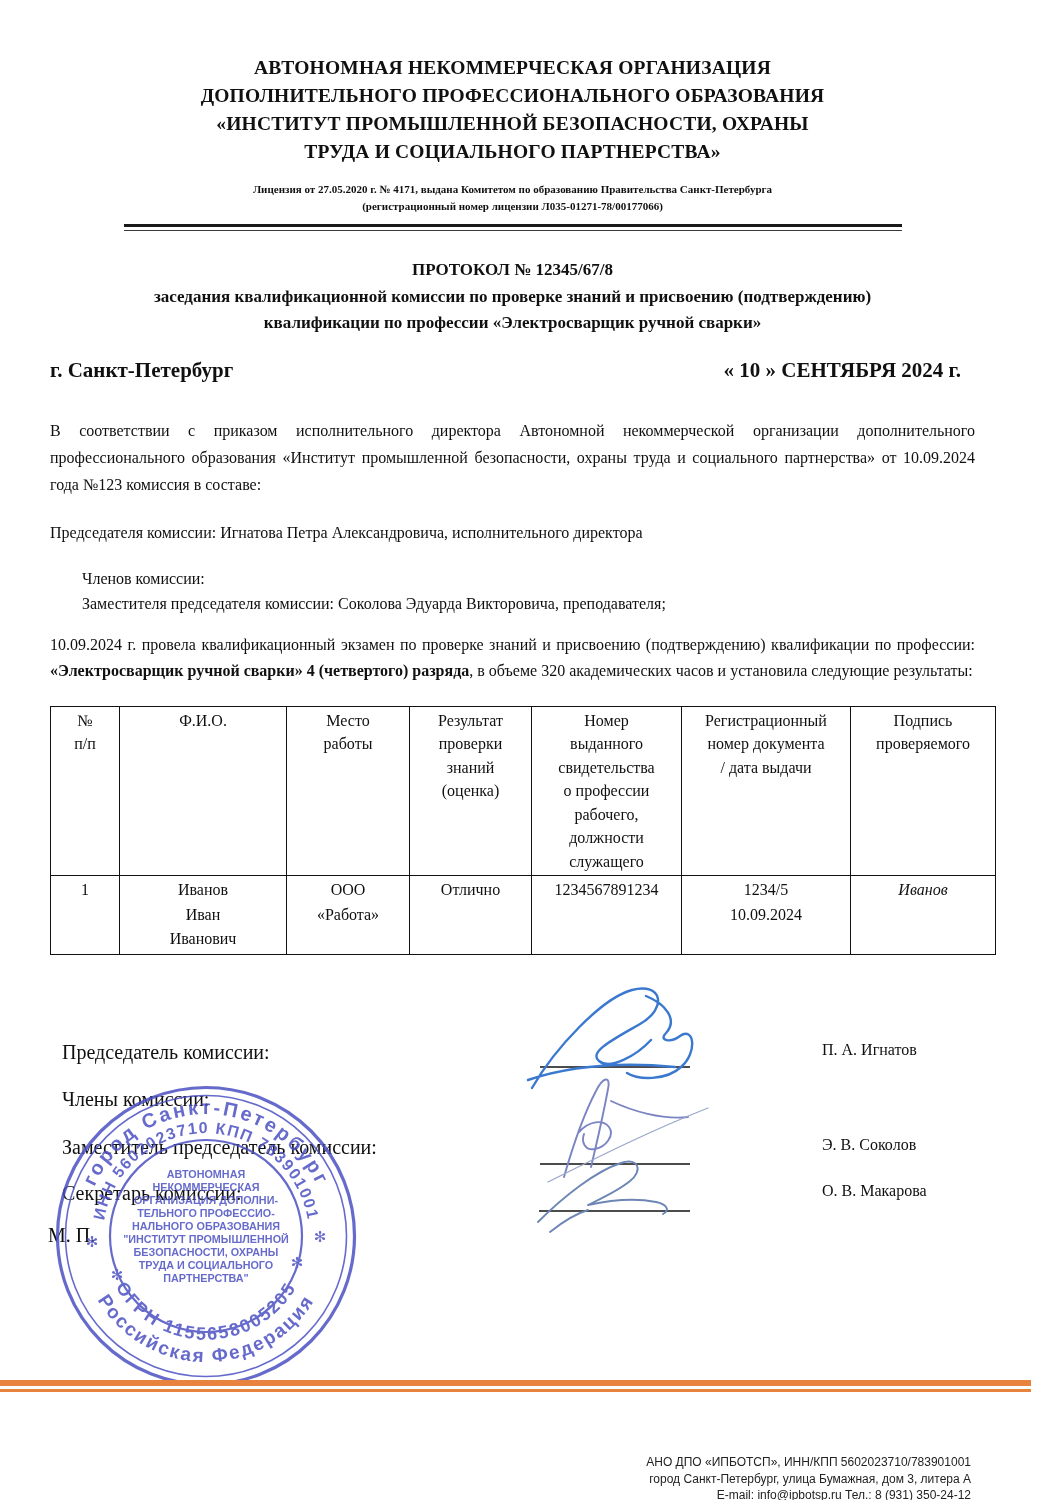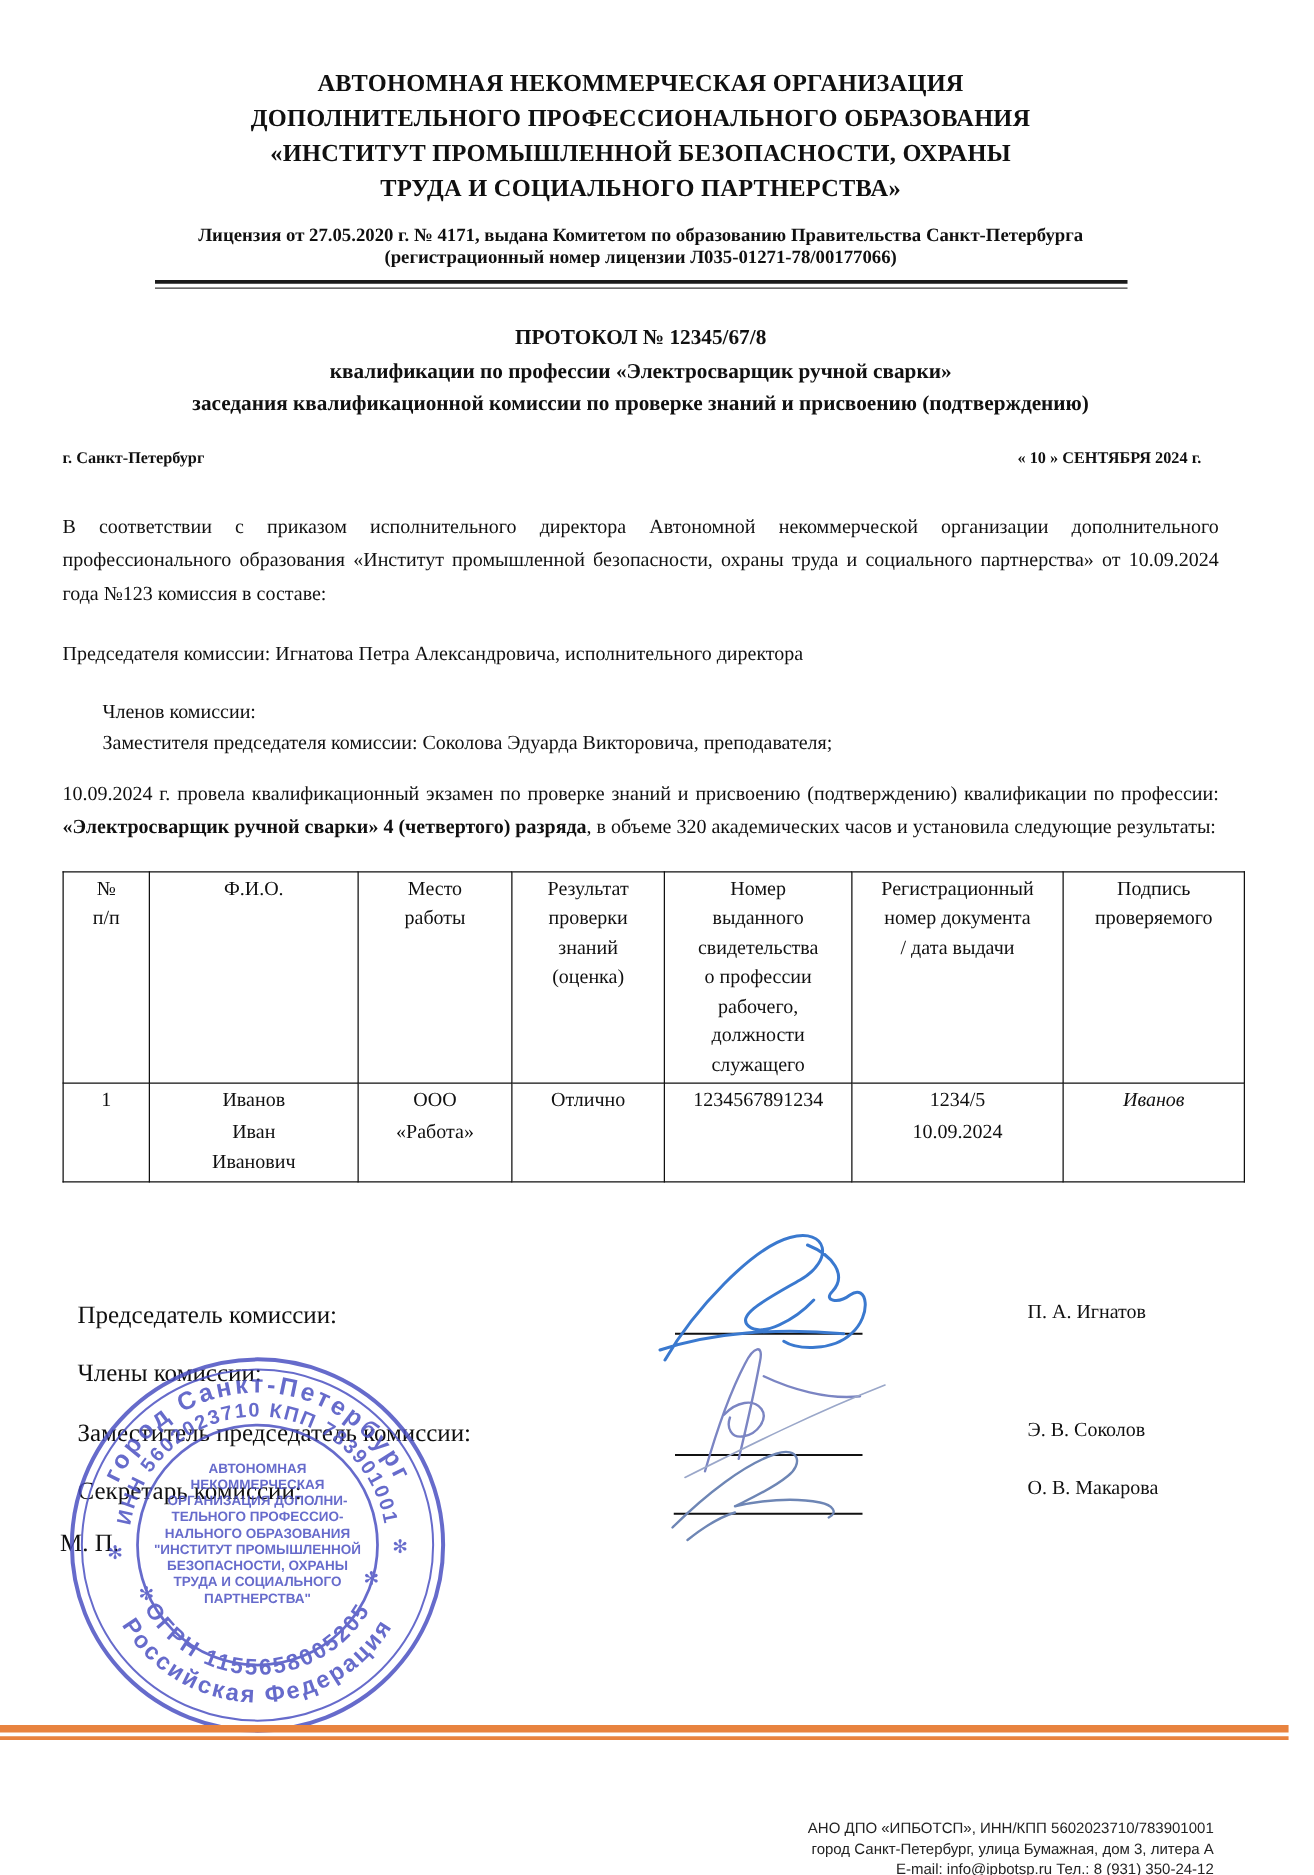--- a/index.html
+++ b/index.html
@@ -1,23 +1,23 @@
 <!DOCTYPE html>
 <html><head>
 <meta charset="utf-8">
 <style>
   html,body{margin:0;padding:0;background:#fff;}
   .page{position:relative;width:1031px;height:1500px;background:#fff;overflow:hidden;
         font-family:"Liberation Serif","DejaVu Serif",serif;color:#101010;}
   .content{padding:54px 56px 0 50px;}
   .org{font-size:19.5px;font-weight:bold;text-align:center;line-height:28px;letter-spacing:.2px;}
-  .license{margin-top:15px;font-size:15px;font-weight:bold;text-align:center;line-height:17px;}
+  .license{margin-top:15px;font-size:11px;font-weight:bold;text-align:center;line-height:17px;}
   .rule{width:778px;margin:9px auto 0;height:3px;border-top:3.5px solid #1a1a1a;border-bottom:1.2px solid #3a3a3a;}
   .title{margin-top:26px;font-size:17px;font-weight:bold;text-align:center;line-height:26.5px;}
-  .meta-row{margin-top:21px;display:flex;justify-content:space-between;font-size:13px;font-weight:bold;}
+  .meta-row{margin-top:21px;display:flex;justify-content:space-between;font-size:21px;font-weight:bold;}
   .meta-row .date{padding-right:14px;}
   .para{margin:0;font-size:16px;line-height:27px;text-align:justify;}
   .p1{margin-top:34px;}
   .chairman{margin-top:21px;text-align:left;}
   .members{margin-top:20px;font-size:16px;line-height:25px;margin-left:32px;}
   .p2{margin-top:16px;line-height:26px;}
   .b{font-weight:bold;}
   table.res{margin-top:22px;border-collapse:collapse;table-layout:fixed;width:945px;font-size:16px;}
   table.res th,table.res td{border:1.8px solid #111;vertical-align:top;padding:2px 3px;
         white-space:pre-line;font-weight:normal;text-align:center;}
@@ -56,22 +56,22 @@
 
     <div class="license">
       <div>Лицензия от 27.05.2020 г. № 4171, выдана Комитетом по образованию Правительства Санкт-Петербурга</div>
       <div>(регистрационный номер лицензии Л035-01271-78/00177066)</div>
     </div>
 
     <div class="rule"></div>
 
     <div class="title">
       <div>ПРОТОКОЛ № 12345/67/8</div>
+      <div>заседания квалификационной комиссии по проверке знаний и присвоению (подтверждению)</div>
       <div>квалификации по профессии «Электросварщик ручной сварки»</div>
-      <div>заседания квалификационной комиссии по проверке знаний и присвоению (подтверждению)</div>
     </div>
 
     <div class="meta-row">
       <span class="city">г. Санкт-Петербург</span>
       <span class="date">« 10 » СЕНТЯБРЯ 2024 г.</span>
     </div>
 
     <p class="para p1">В соответствии с приказом исполнительного директора Автономной некоммерческой организации дополнительного профессионального образования «Институт промышленной безопасности, охраны труда и социального партнерства» от 10.09.2024 года №123 комиссия в составе:</p>
 
     <p class="para chairman">Председателя комиссии: Игнатова Петра Александровича, исполнительного директора</p>

